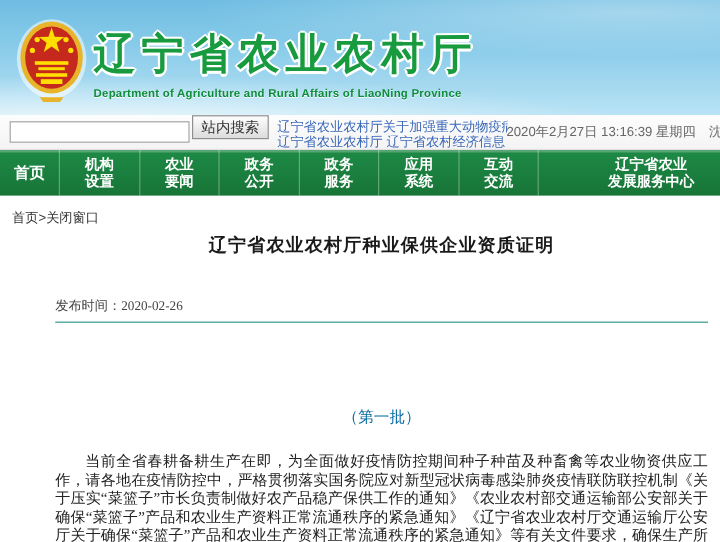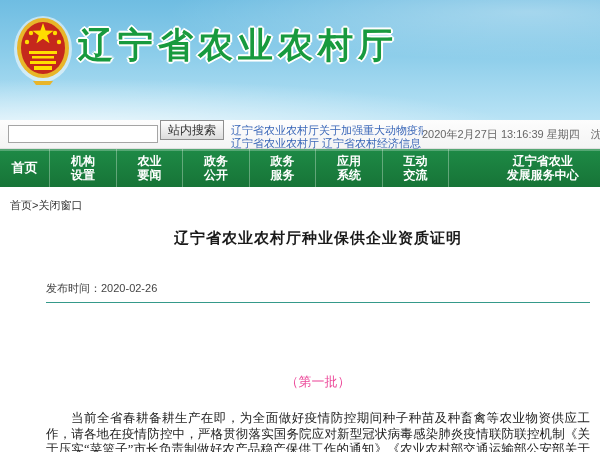--- a/index.html
+++ b/index.html
@@ -1,21 +1,21 @@
 <!DOCTYPE html>
 <html><head>
 <meta charset="utf-8">
 <style>
   * { margin:0; padding:0; box-sizing:border-box; }
   html,body { width:600px; height:452px; overflow:hidden; background:#fff;
     font-family:"Liberation Sans", sans-serif; }
   .page { position:relative; width:600px; height:452px; background:#fff; }
 
   
-  .banner { position:relative; height:120px;
+  .banner { position:relative; height:96px;
     background:
       radial-gradient(140% 90% at 12% 115%, rgba(255,255,255,.85) 0%, rgba(255,255,255,0) 55%),
       radial-gradient(120% 80% at 88% 10%, rgba(255,255,255,.35) 0%, rgba(255,255,255,0) 50%),
       linear-gradient(180deg, #6fbde2 0%, #8ccdea 45%, #b9e3f5 100%);
     overflow:hidden; }
   .emblem { position:absolute; left:13px; top:11px; width:60px; height:76px; }
   .brand { position:absolute; left:78px; top:22px; }
   .brand-cn { font-size:35px; font-weight:bold; letter-spacing:5px; color:#189a3e;
     text-shadow:-2px 0 0 #fff, 2px 0 0 #fff, 0 -2px 0 #fff, 0 2px 0 #fff,
       -1px -1px 0 #fff, 1px 1px 0 #fff, -1px 1px 0 #fff, 1px -1px 0 #fff; }
@@ -48,27 +48,27 @@
   .nav-item.first { flex:0.75 1 0; font-size:13px; }
   .nav-item.last { flex:1.75 1 0;padding-left:36px; }
   .nav-item span:empty { display:none; }
 
   
   .breadcrumb { padding:11px 0 0 10px; font-size:11px; color:#333; }
   .breadcrumb a { color:#333; text-decoration:none; cursor:pointer; }
 
   
   .article { padding:0 10px 0 46px; font-family:"Liberation Serif","DejaVu Serif",serif; }
-  .art-title { margin-top:16px; text-align:center; font-size:15px; font-weight:bold;
+  .art-title { margin-top:6px; text-align:center; font-size:15px; font-weight:bold;
     color:#1a1a1a; letter-spacing:1px; font-family:"Liberation Sans",sans-serif; }
   .meta-row { margin-top:33px; display:flex; justify-content:space-between;
-    font-size:11px; color:#444; font-family:Liberation Sans, sans-serif; }
+    font-size:11px; color:#444; font-family:Liberation Serif, serif; }
   .meta-tools span { cursor:pointer; color:#333; }
   .meta-rule { margin-top:6px; border:none; border-top:1px solid #35998a; height:0; }
-  .batch { margin-top:70px; text-align:center; font-size:13px; color:#ec4899; }
+  .batch { margin-top:70px; text-align:center; font-size:13px; color:#0369a1; }
   .body-par { margin-top:20px; font-size:12.5px; line-height:15.5px; color:#222;
     text-align:justify; text-indent:2em; }
 </style>
 </head>
 <body>
 
 <div class="page">
 
   <div class="banner">
     <svg class="emblem" viewBox="0 0 60 76">
@@ -81,20 +81,21 @@
       <circle cx="14" cy="31" r="2.2" fill="#ffde00"></circle>
       <circle cx="46" cy="31" r="2.2" fill="#ffde00"></circle>
       <rect x="16" y="40" width="28" height="3" fill="#ffde00"></rect>
       <rect x="19" y="45" width="22" height="2.5" fill="#ffde00"></rect>
       <rect x="17" y="50" width="26" height="3" fill="#ffde00"></rect>
       <rect x="21" y="55" width="18" height="4" fill="#ffde00"></rect>
       <path d="M20 70 h20 l-3 4 h-14 z" fill="#e8b52a"></path>
     </svg>
     <div class="brand">
       <div class="brand-cn">辽宁省农业农村厅</div>
+      <div class="brand-en">Department of Agriculture and Rural Affairs of LiaoNing Province</div>
     </div>
   </div>
 
   <div class="substrip">
     <input class="search-input" type="text" placeholder="" style="">
     <button class="search-btn">站内搜索</button>
     <div class="ticker">
       <a>辽宁省农业农村厅关于加强重大动物疫病监测防控工作…</a>
       <a>辽宁省农业农村厅 辽宁省农村经济信息 辽宁省农业信息网</a>
     </div>

